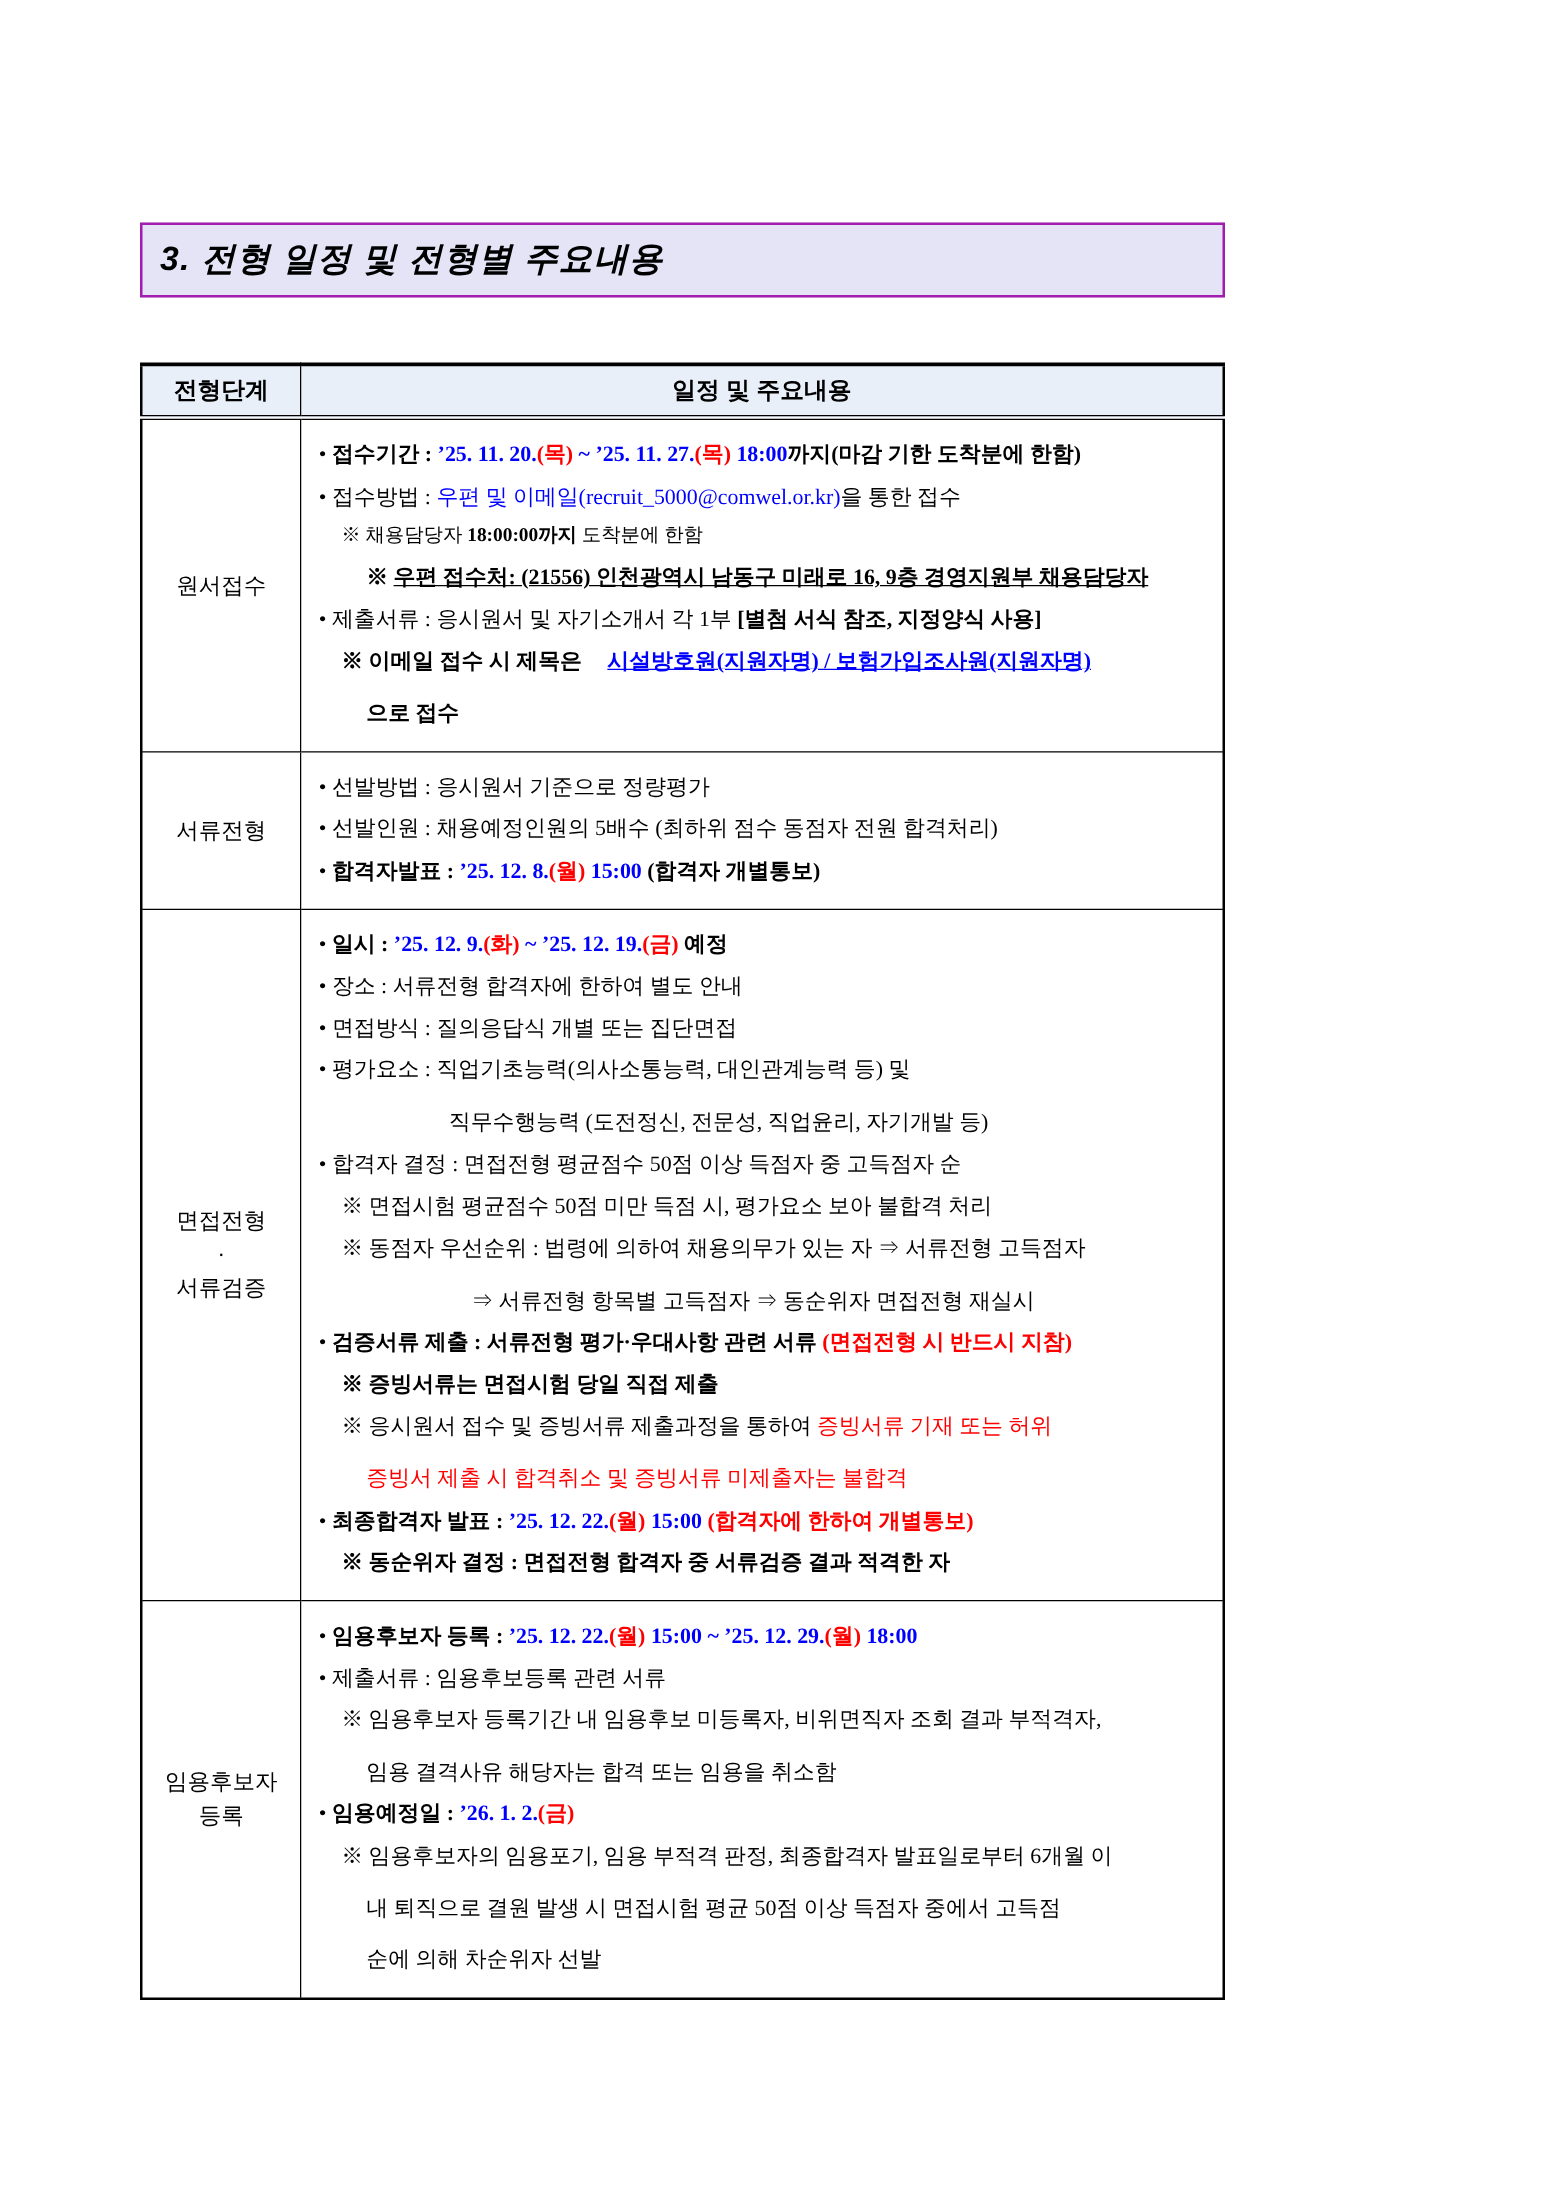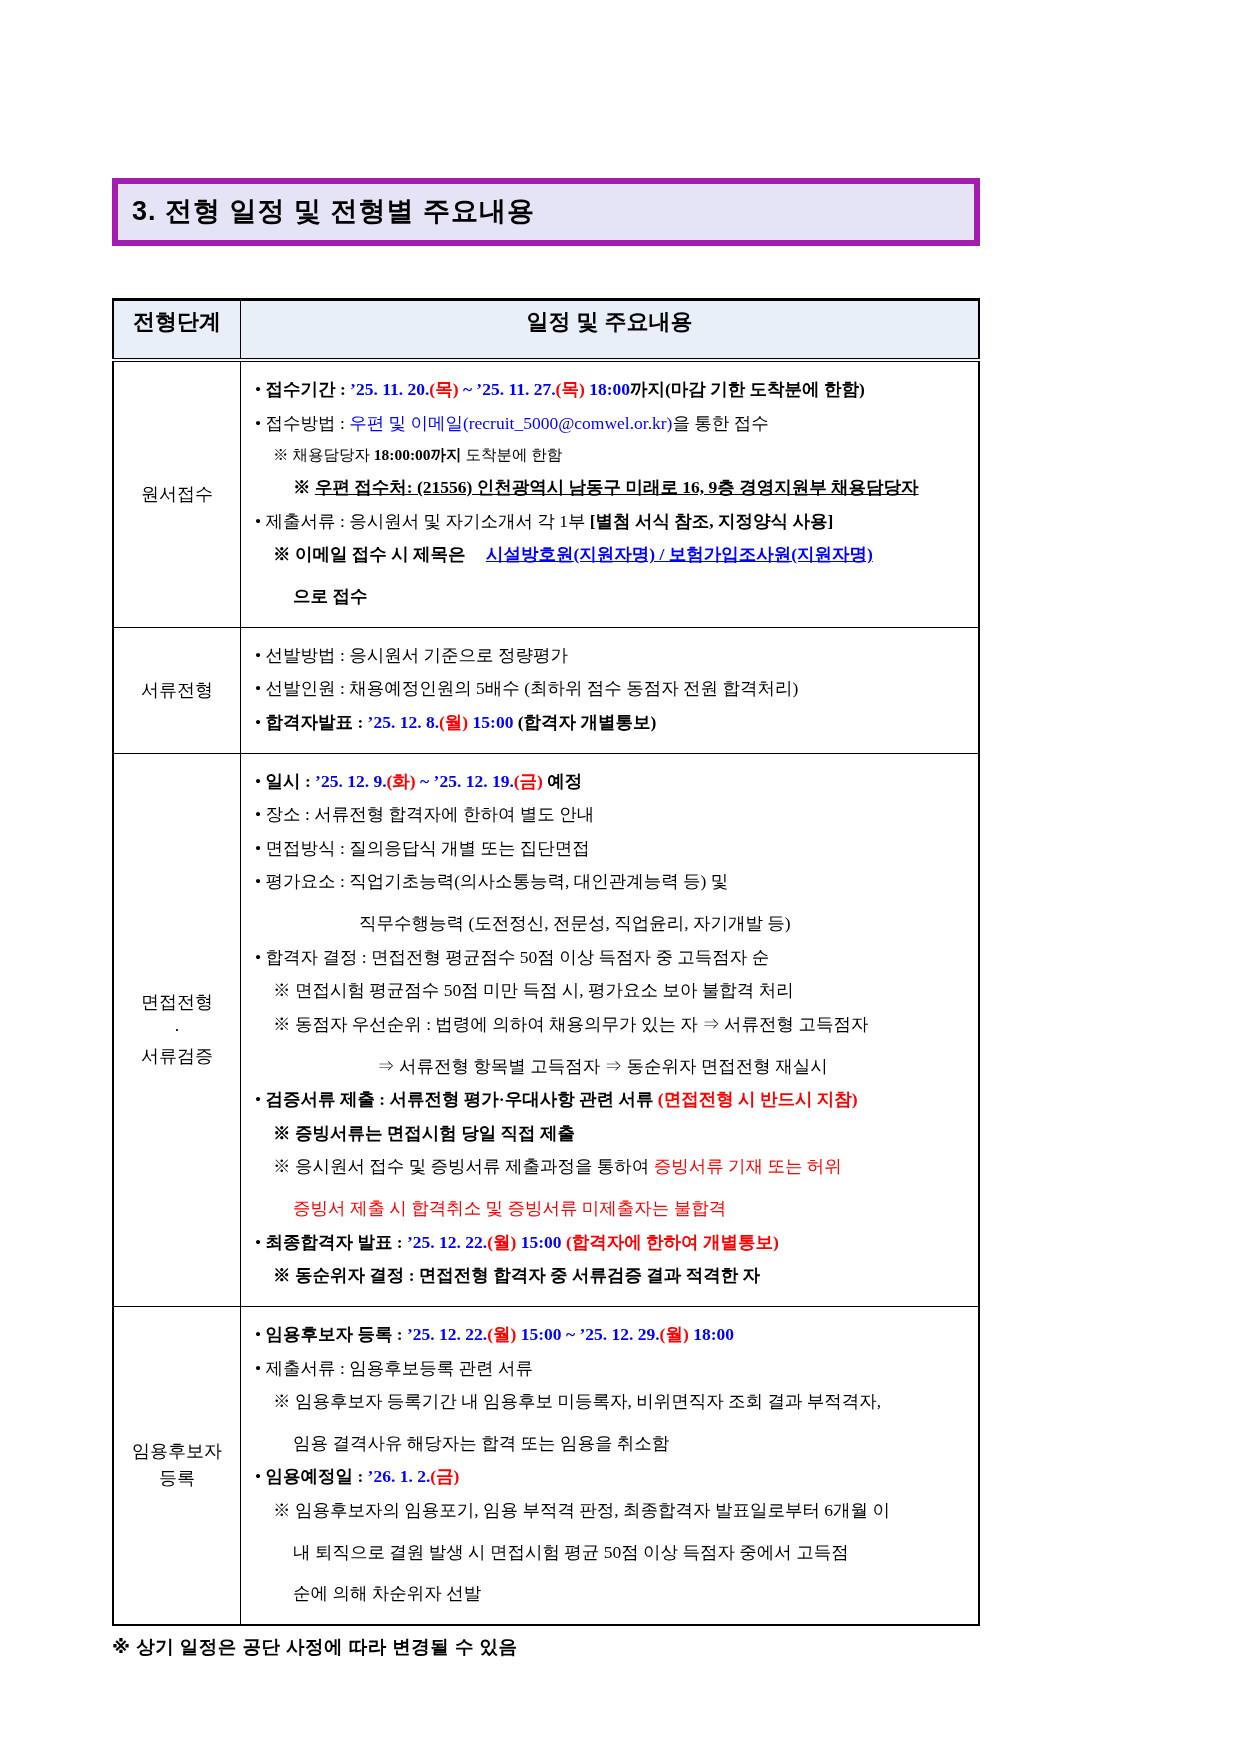--- a/index.html
+++ b/index.html
@@ -5,35 +5,35 @@
   html,body { margin:0; padding:0; }
   body {
     width:1240px; height:1754px; background:#ffffff; position:relative;
     font-family:"Liberation Sans","DejaVu Sans",sans-serif; color:#000;
     -webkit-font-smoothing:antialiased;
   }
   .doc { position:absolute; left:112px; top:178px; width:868px; }
 
   .title-bar {
     background:var(--title-bg,#E4E4F6);
-    border:6px solid #a21caf;
+    border:2px solid #a21caf;
     padding:9px 16px 11px 14px;
-    font-size:27px; font-weight:700; letter-spacing:1px;
+    font-size:27px; font-weight:700; letter-spacing:1px;font-style:italic;
   }
 
   table.schedule {
     width:100%; border-collapse:collapse; margin-top:52px;
     border-left:2px solid #000; border-right:2px solid #000;
     border-top:3px solid #000; border-bottom:2px solid #000;
     table-layout:fixed;
   }
   thead th {
     background:var(--header-bg,#E9EFF9);
     border-bottom:4px double #000;
-    font-size:22px; font-weight:700; padding:6px 4px 21px;
+    font-size:19px; font-weight:700; padding:6px 4px 7px;
   }
   th.stage-h { width:118px; border-right:1px solid #000; }
   tbody td { border-top:1px solid #000; vertical-align:middle; }
   td.stage {
     border-right:1px solid #000; text-align:center;
     font-size:18px; padding:4px 2px; line-height:1.5;
   }
   td.content { padding:6px 6px 8px 10px; font-size:17.5px;font-family:Liberation Serif, serif; }
 
   .line { margin:10px 4px; line-height:1.35; }
@@ -132,15 +132,14 @@
             <div class="line i2 cont"><span class="s-n">임용 결격사유 해당자는 합격 또는 임용을 취소함</span></div>
             <div class="line i0"><span class="s-n">• </span><span class="s-b">임용예정일 : </span><span class="s-bb">’26. 1. 2.</span><span class="s-rb">(금)</span></div>
             <div class="line i1"><span class="s-n">※ 임용후보자의 임용포기, 임용 부적격 판정, 최종합격자 발표일로부터 6개월 이</span></div>
             <div class="line i2 cont"><span class="s-n">내 퇴직으로 결원 발생 시 면접시험 평균 50점 이상 득점자 중에서 고득점</span></div>
             <div class="line i2 cont"><span class="s-n">순에 의해 차순위자 선발</span></div>
           </td>
         </tr>
       </tbody>
   </table>
 
-  <div class="footer-note">※ 상기 일정은 공단 사정에 따라 변경될 수 있음</div>
 
 </div>
 
 </body></html>

